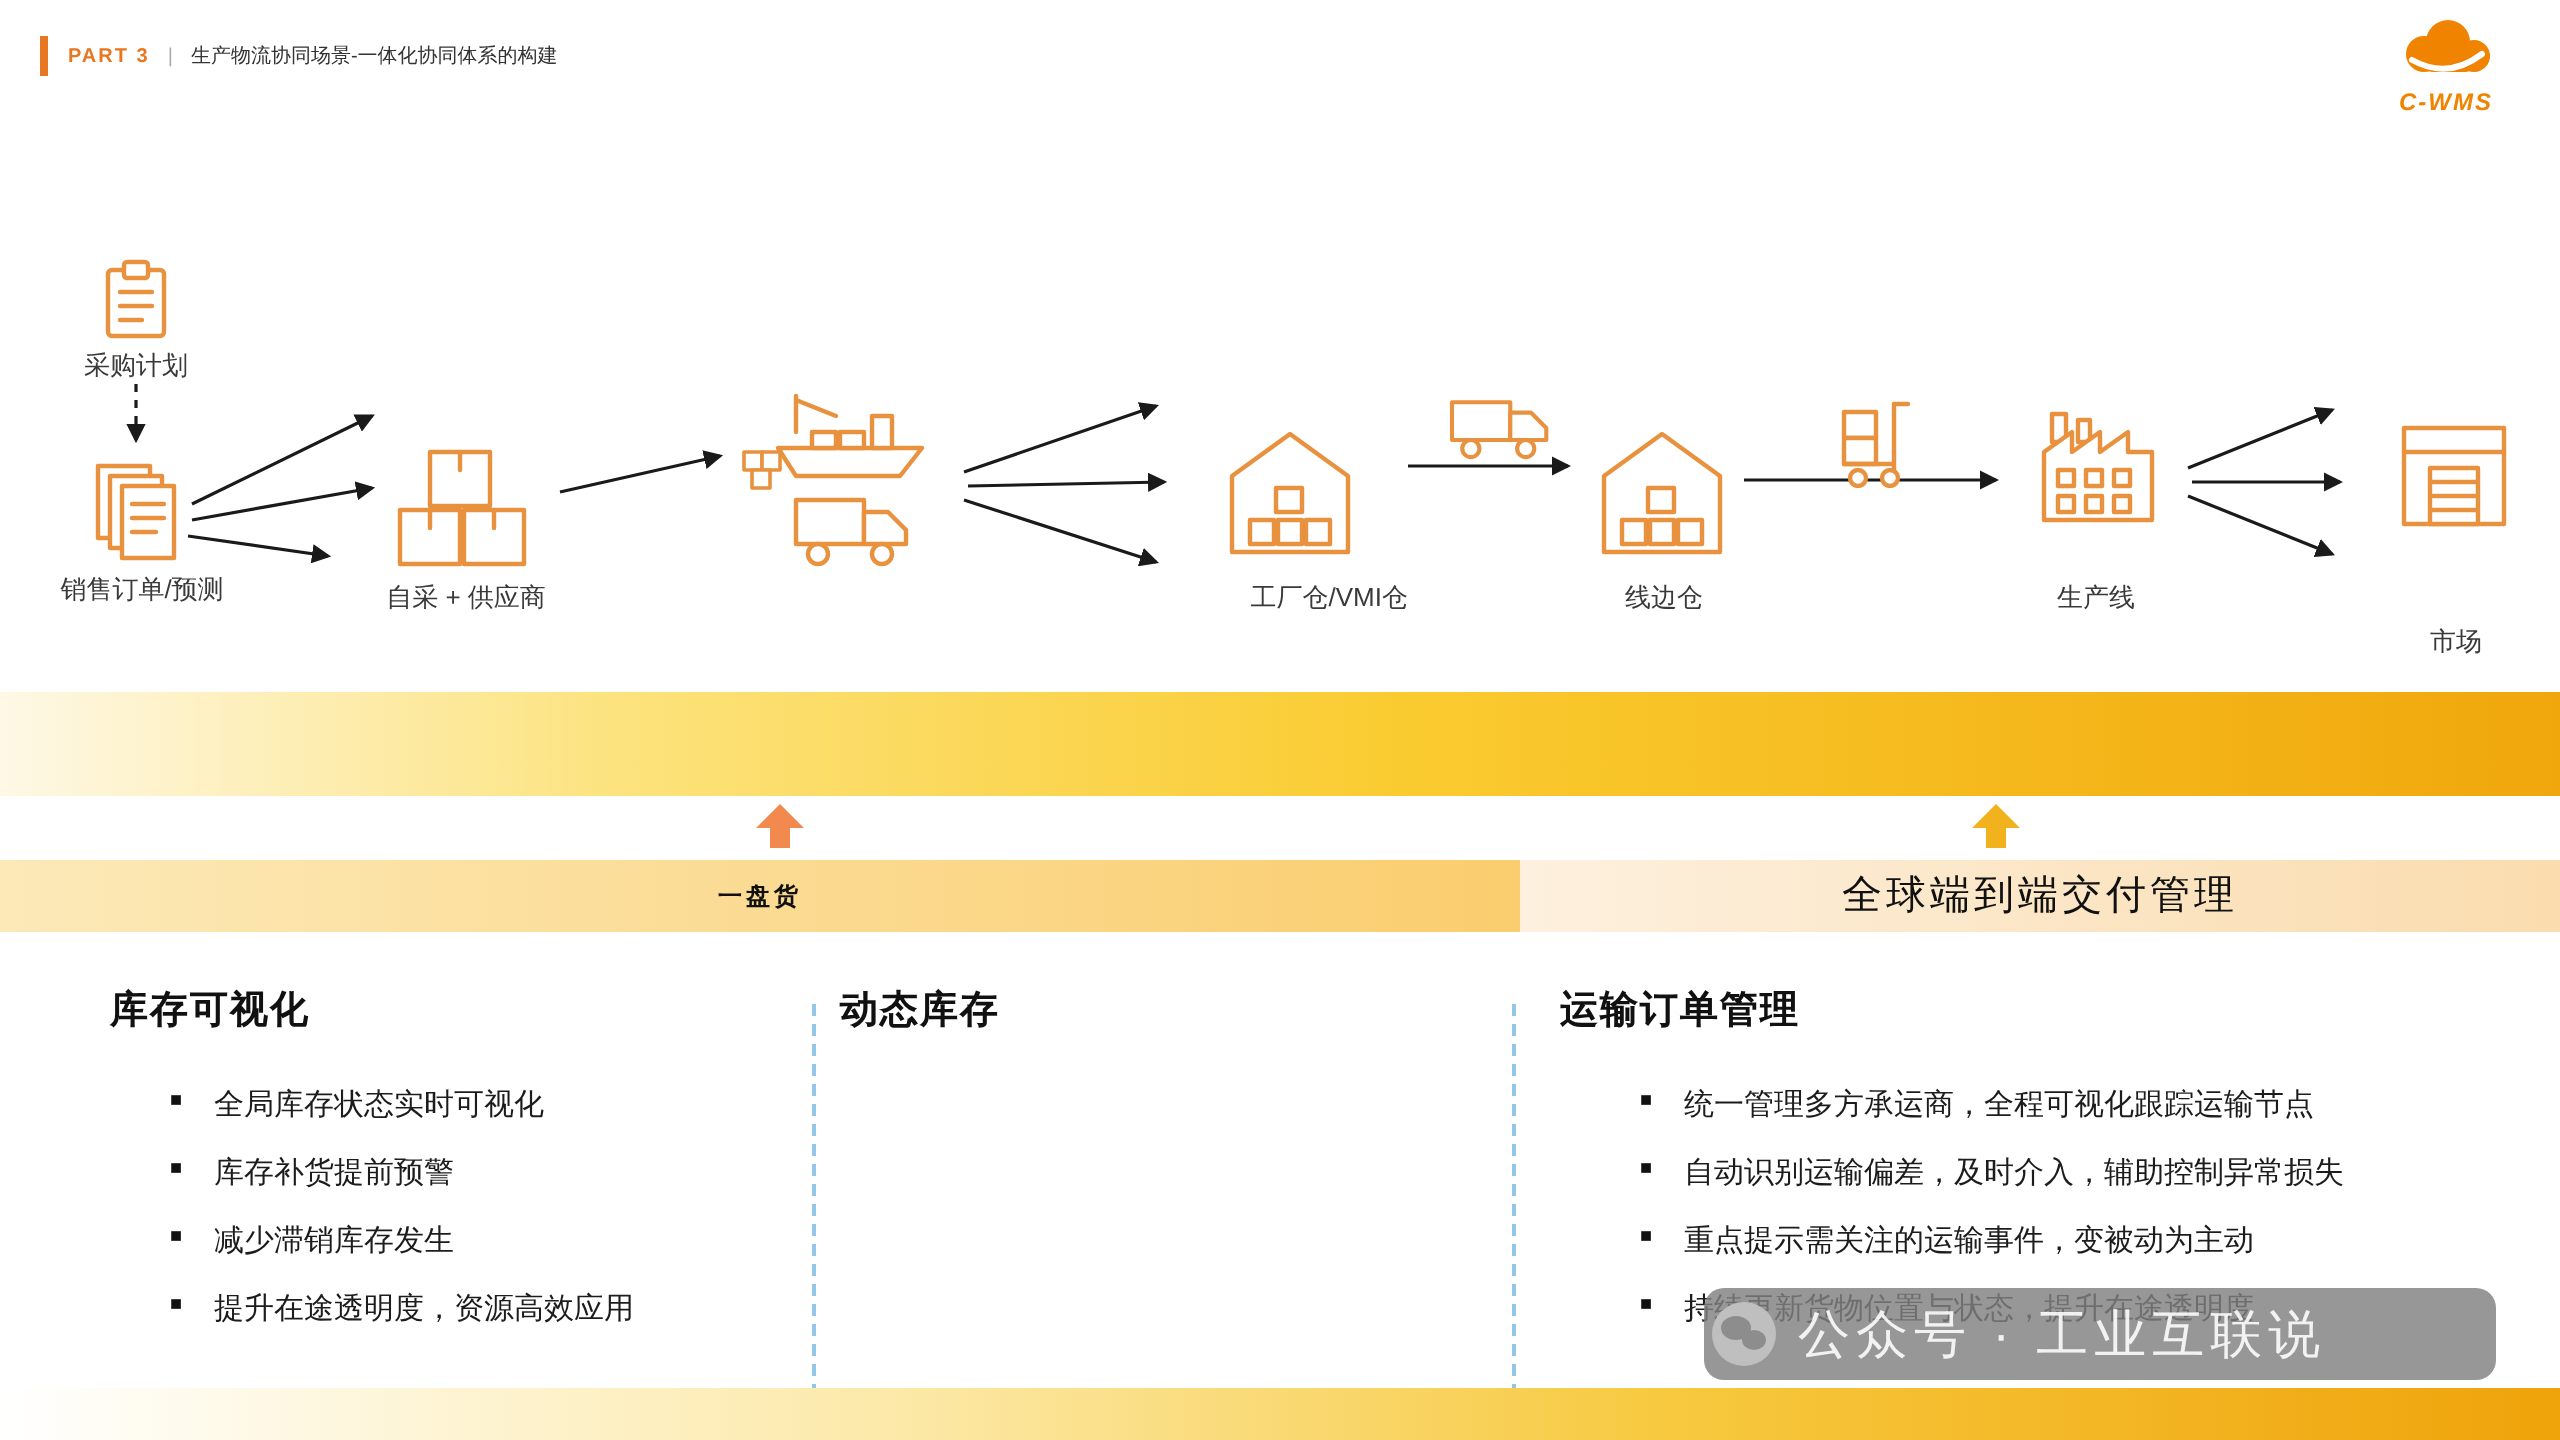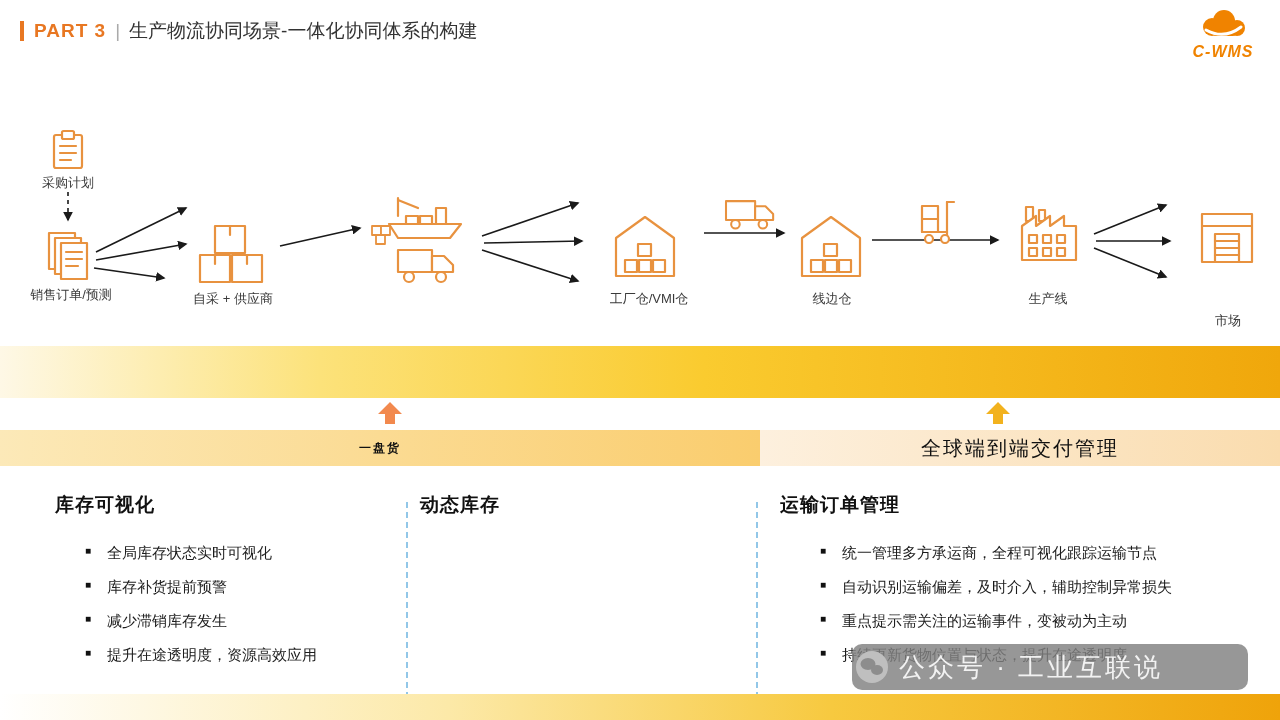--- a/index.html
+++ b/index.html
@@ -4,28 +4,28 @@
 <style>
   html,body{margin:0;padding:0;}
   body{
     width:1280px;height:720px;
     font-family:"Liberation Sans","DejaVu Sans",sans-serif;
     background:#ffffff;
   }
   .page{position:relative;width:1280px;height:720px;overflow:hidden;background:#fff;}
 
   
-  .header{position:absolute;top:18px;left:20px;display:flex;align-items:center;font-size:19px;z-index:5;}
+  .header{position:absolute;top:18px;left:20px;display:flex;align-items:center;font-size:10px;z-index:5;}
   .accent-bar{width:4px;height:20px;background:#E87722;margin-right:10px;}
   .part-label{color:#E87722;font-weight:700;letter-spacing:1px;}
   .hsep{color:#aaa;margin:0 9px;font-weight:300;}
   .htitle{color:#333;}
 
   .logo{position:absolute;top:6px;right:26px;text-align:center;z-index:5;}
-  .logo-text{color:#F08300;font-size:16px;font-weight:700;font-style:italic;letter-spacing:1px;margin-top:-3px;}
+  .logo-text{color:#F08300;font-size:12px;font-weight:700;font-style:italic;letter-spacing:1px;margin-top:-3px;}
 
   
   .flow{position:absolute;top:0;left:0;width:1280px;height:340px;}
   .arrows{position:absolute;top:0;left:0;pointer-events:none;}
   .oicon{position:absolute;}
   .nlabel{position:absolute;font-size:13px;color:#3a3a3a;text-align:center;white-space:nowrap;}
 
   
   .grad-band{position:absolute;top:346px;left:0;width:1280px;height:52px;
     background:linear-gradient(90deg,#FEF8E6 0%,#FCE27A 25%,#FACB2F 55%,#F0A70B 100%);}
@@ -164,21 +164,21 @@
       <circle cx="45" cy="33" r="5" fill="#fff"></circle>
     </svg>
 
     <svg class="oicon" style="left:612px;top:212px;" width="66" height="68" viewBox="0 0 66 68" stroke="#E8923F" fill="none" stroke-width="2.2" stroke-linecap="round" stroke-linejoin="round">
       <path d="M4,26 L33,5 L62,26 V64 H4 Z" fill="#fff"></path>
       <rect x="26" y="32" width="13" height="12"></rect>
       <rect x="13" y="48" width="12" height="12"></rect>
       <rect x="27" y="48" width="12" height="12"></rect>
       <rect x="41" y="48" width="12" height="12"></rect>
     </svg>
-    <div class="nlabel" style="left:594px;top:290px;width:110px;">工厂仓/VMI仓</div>
+    <div class="nlabel" style="left:594px;top:290px;width:110px;text-align:right;">工厂仓/VMI仓</div>
 
     <svg class="oicon" style="left:722px;top:196px;" width="56" height="36" viewBox="0 0 60 42" stroke="#E8923F" fill="none" stroke-width="2.4" stroke-linecap="round" stroke-linejoin="round">
       <rect x="2" y="6" width="34" height="22" fill="#fff"></rect>
       <path d="M36,12 h12 l9,9 v7 h-21 z" fill="#fff"></path>
       <circle cx="13" cy="33" r="5" fill="#fff"></circle>
       <circle cx="45" cy="33" r="5" fill="#fff"></circle>
     </svg>
 
     <svg class="oicon" style="left:798px;top:212px;" width="66" height="68" viewBox="0 0 66 68" stroke="#E8923F" fill="none" stroke-width="2.2" stroke-linecap="round" stroke-linejoin="round">
       <path d="M4,26 L33,5 L62,26 V64 H4 Z" fill="#fff"></path>

